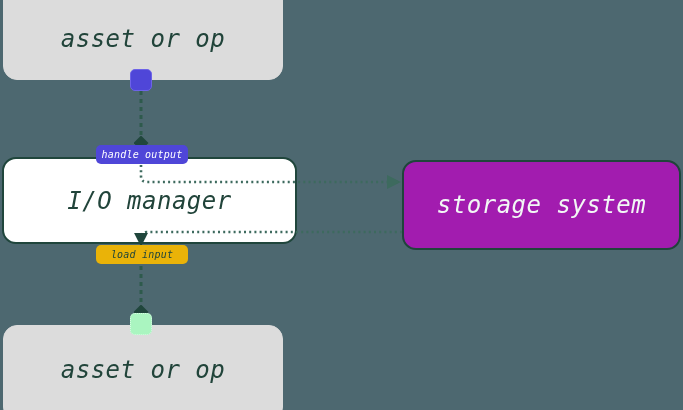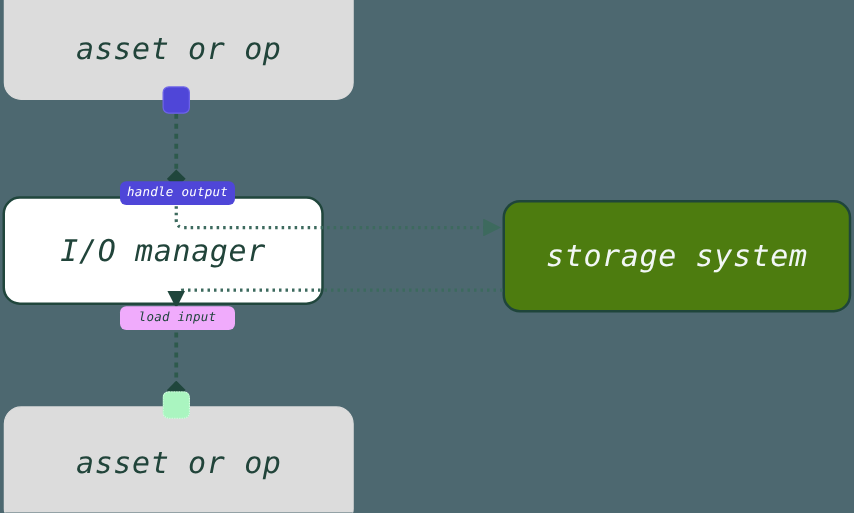--- a/index.html
+++ b/index.html
@@ -60,36 +60,36 @@
   }
   #asset-bottom .node-label {
     color: #21443a;
     font-size: 24px;
     margin-top: -6px;
   }
 
   #io-manager {
     left: 2px;
     top: 157px;
-    width: 257px;
+    width: 295px;
     height: 87px;
     background: #ffffff;
     border: 2px solid #20463c;
   }
   #io-manager .node-label {
     color: #21443a;
     font-size: 24px;
   }
 
   #storage-system {
     left: 402px;
     top: 160px;
     width: 279px;
     height: 90px;
-    background: #4d7c0f;
+    background: #a21caf;
     border: 2px solid #1f453b;
   }
   #storage-system .node-label {
     color: #f2f7f5;
     font-size: 24px;
   }
 
   
   .edge-chip {
     position: absolute;
@@ -111,21 +111,21 @@
     width: 92px;
     height: 19px;
     background: #4f46d8;
     color: #ffffff;
   }
   #chip-load-input {
     left: 96px;
     top: 245px;
     width: 92px;
     height: 19px;
-    background: #f0abfc;
+    background: #eab308;
     color: #1f453b;
   }
 
   
   .handle {
     position: absolute;
     box-sizing: border-box;
     border-radius: 5px;
     z-index: 7;
   }

